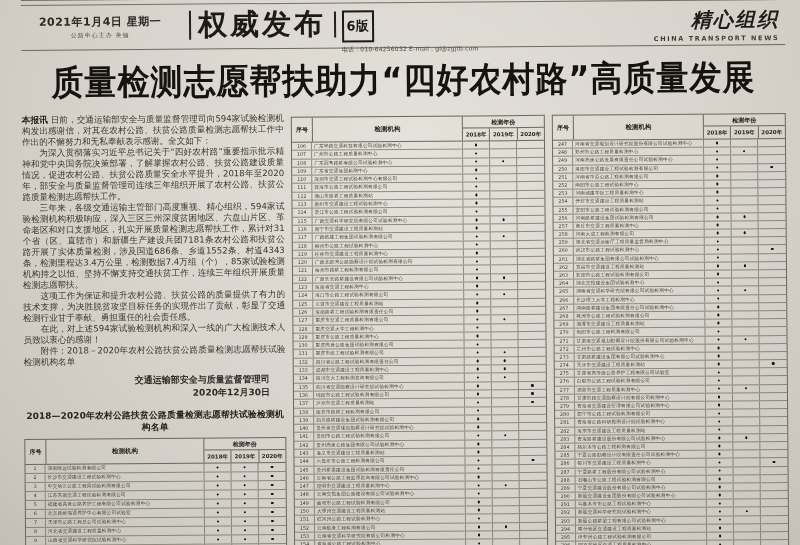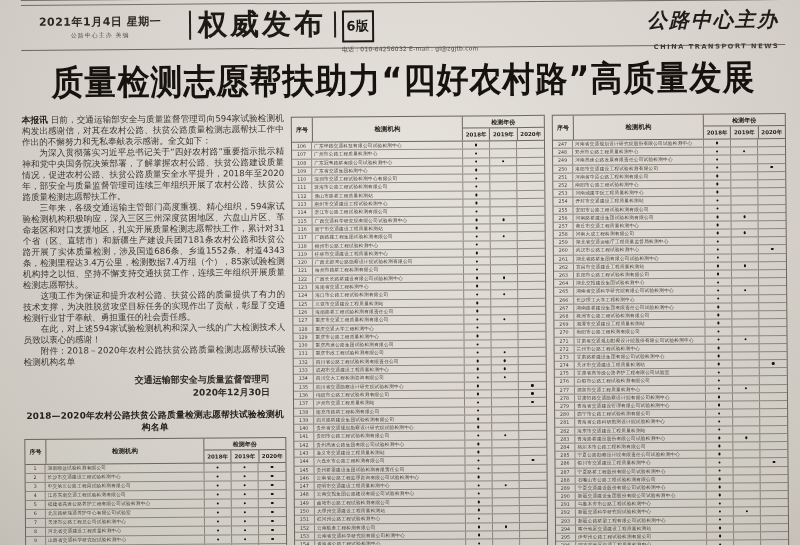--- a/index.html
+++ b/index.html
@@ -28,21 +28,21 @@
   .banner{font-size:29px;font-weight:900;letter-spacing:3px;color:#1d1a15;line-height:31px;
           font-family:"DejaVu Sans","Liberation Sans",sans-serif;}
   .vbar2{width:1.5px;background:#24211c;height:26px;margin:3px 6px 0 8px;}
   .edition-wrap{margin-top:2px;}
   .edition-box{border:2px solid #1d1a15;font-weight:900;font-size:13px;line-height:14px;
                padding:7px 3px;display:inline-block;color:#1d1a15;}
   .contact{font-size:6px;color:#4c4840;margin-top:3px;letter-spacing:.2px;white-space:nowrap;}
   .masthead{margin-left:auto;text-align:right;margin-top:1px;padding-right:6px;}
   .masthead-cn{font-family:"DejaVu Serif","Liberation Serif",serif;font-style:italic;font-weight:bold;
                font-size:20px;letter-spacing:2px;color:#201d18;}
-  .masthead-en{font-size:6.5px;letter-spacing:1.6px;font-weight:bold;color:#403c34;margin-top:9px;}
+  .masthead-en{font-size:6.5px;letter-spacing:1.6px;font-weight:bold;color:#403c34;margin-top:1px;}
   .header-bottom-rule{height:1px;background:rgba(90,85,76,.85);margin-top:2px;}
 
   
   .headline{
     font-size:32px;font-weight:900;text-align:center;letter-spacing:1px;
     margin:11px 0 9px;color:#16130e;transform:scaleY(1.08);white-space:nowrap;
   }
 
   
   .content{display:flex;gap:7px;align-items:flex-start;}
@@ -105,21 +105,21 @@
         <div class="sub-line">公路中心主办  美编</div>
       </div>
       <div class="vbar"></div>
       <div class="banner">权威发布</div>
       <div class="vbar2"></div>
       <div class="edition-wrap">
         <span class="edition-box">6版</span>
         <div class="contact">电话：010-64256032  E-mail：gl@zgjtb.com</div>
       </div>
       <div class="masthead">
-        <div class="masthead-cn">公路中心主办</div>
+        <div class="masthead-cn">精心组织</div>
         <div class="masthead-en">CHINA TRANSPORT NEWS</div>
       </div>
     </div>
     <div class="header-bottom-rule"></div>
 
     <h1 class="headline">质量检测志愿帮扶助力“四好农村路”高质量发展</h1>
 
     <div class="content">
 
       <div class="col-left">

